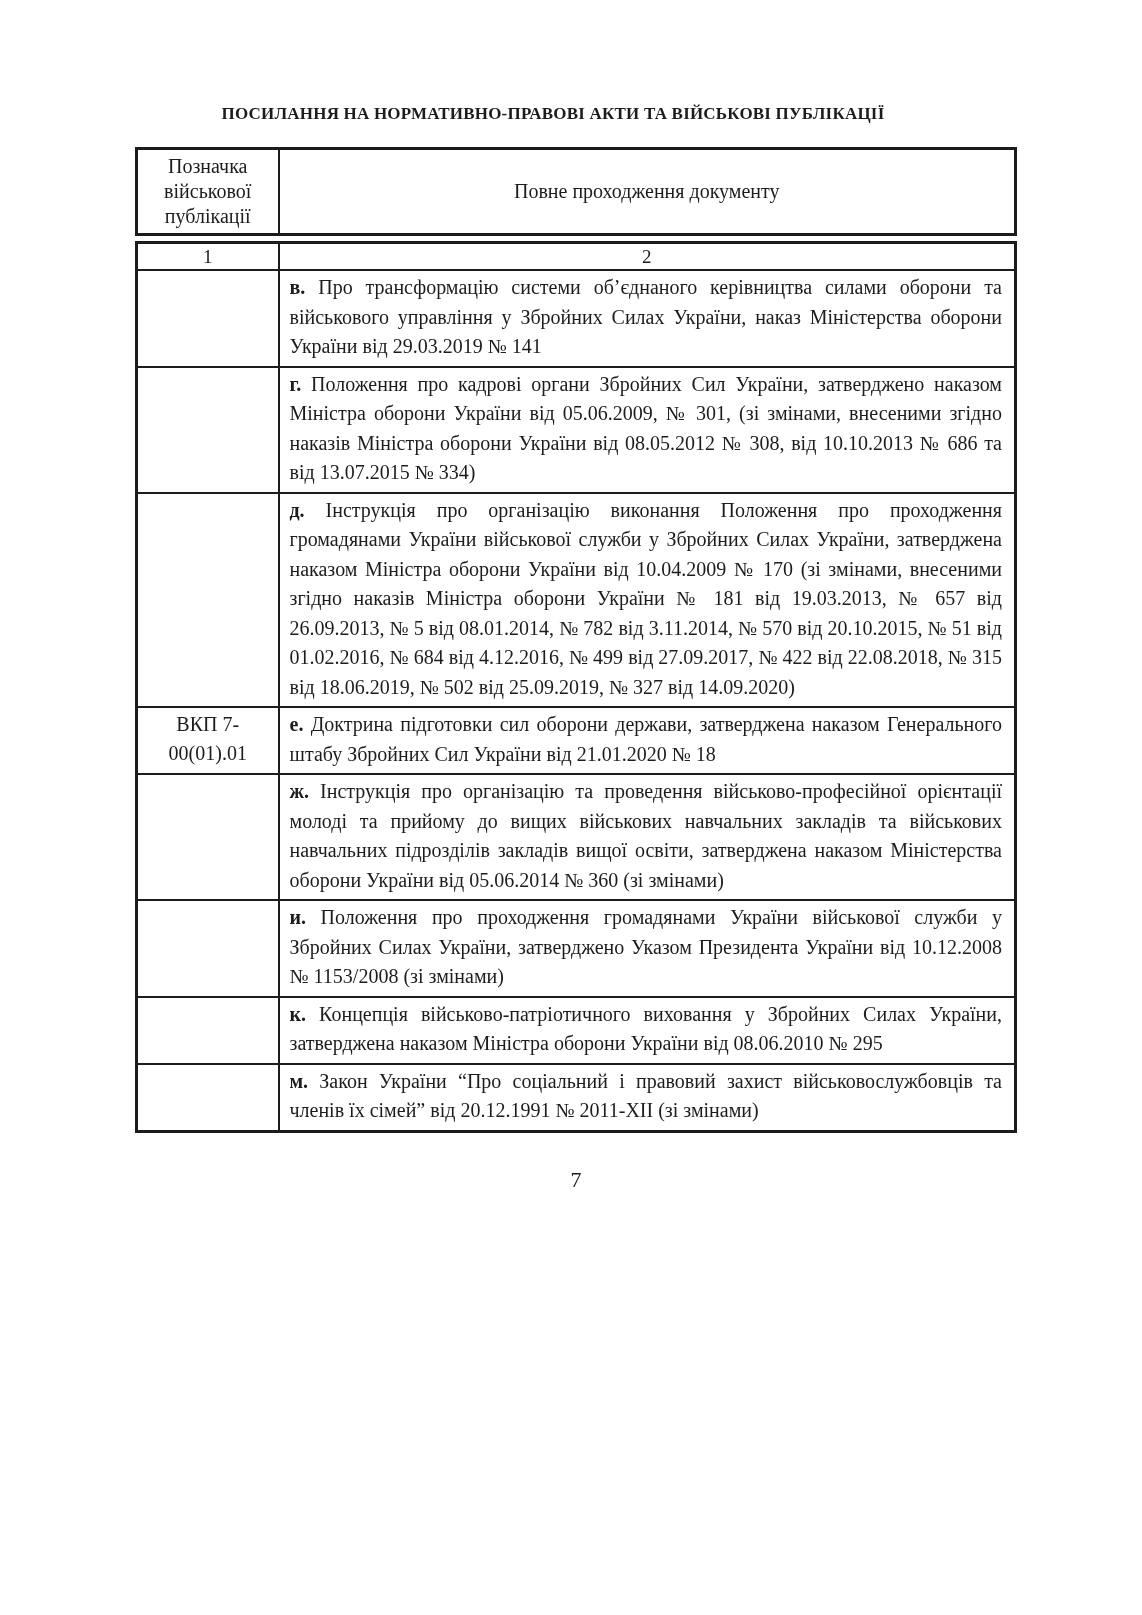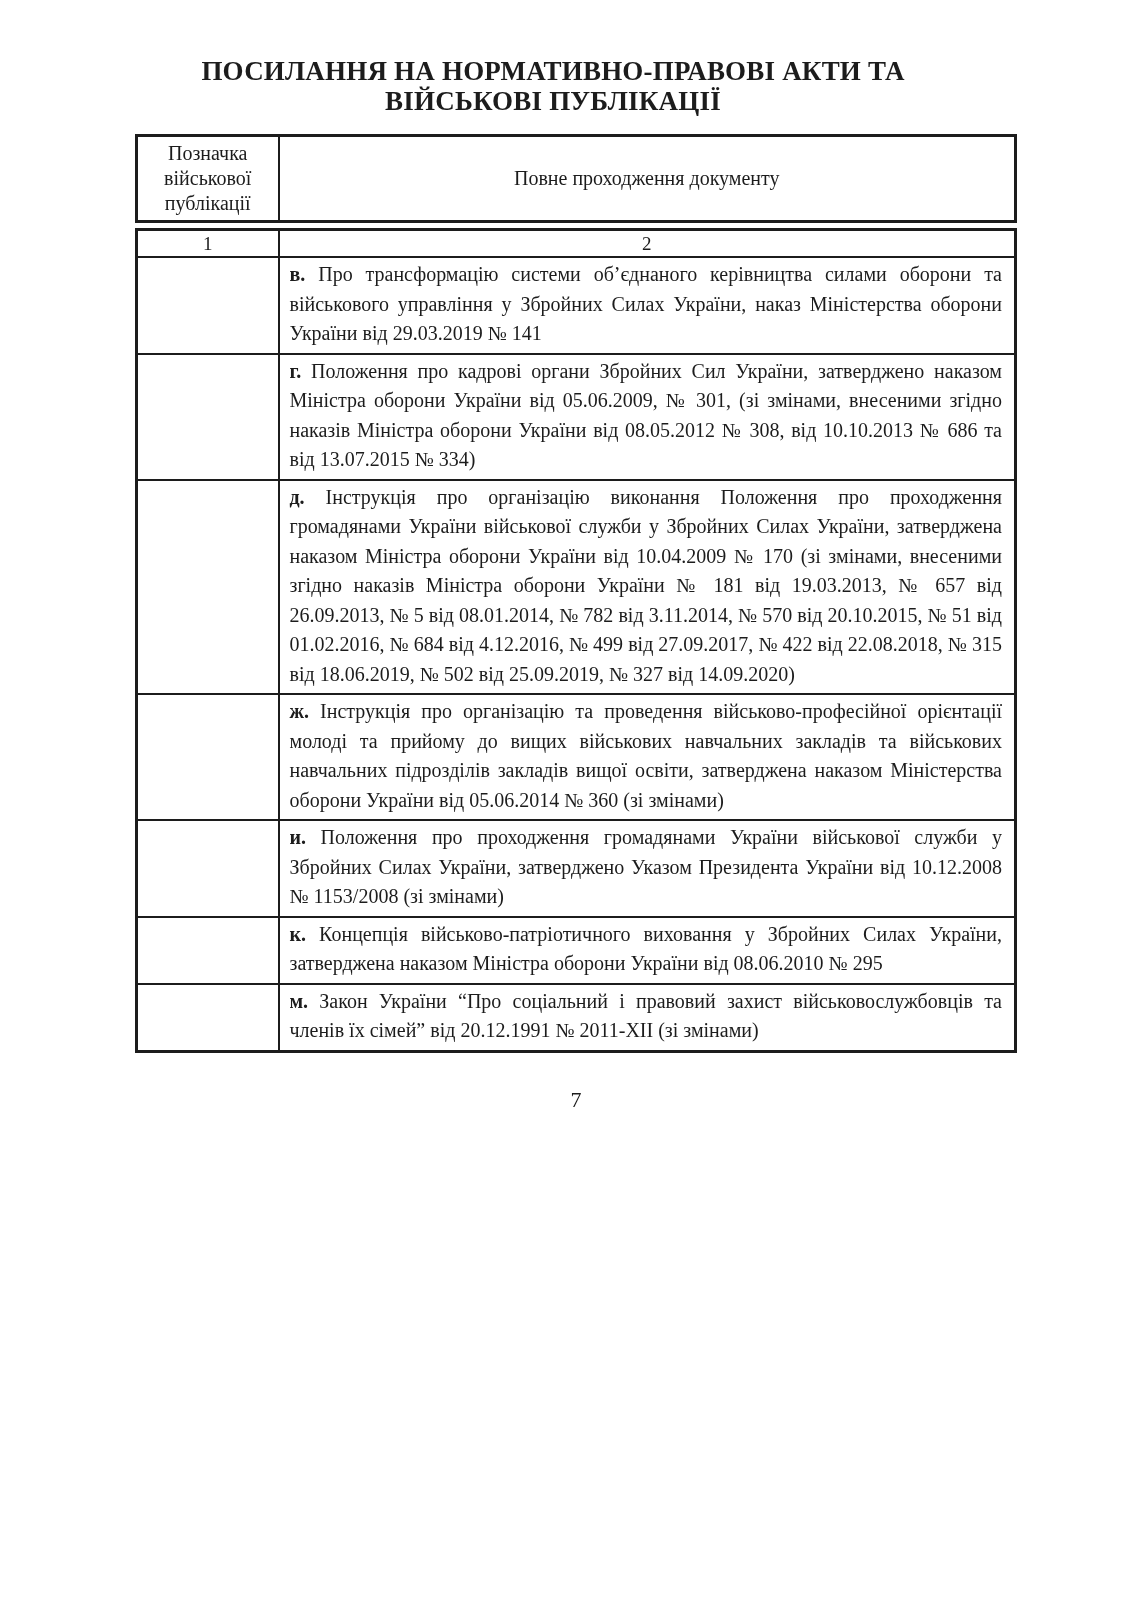--- a/index.html
+++ b/index.html
@@ -8,25 +8,25 @@
     background: #ffffff;
   }
   body {
     width: 1142px; height: 1615px;
     position: relative;
     font-family: "Liberation Serif", serif;
     color: #1c1c1c;
     overflow: hidden;
   }
   .page-title {
-    margin: 56px 0 0 133px;
+    margin: 99px 0 0 133px;
     width: 840px;
     text-align: center;
     font-weight: bold;
-    font-size: 27px;
+    font-size: 17px;
     line-height: 30px;
     letter-spacing: 0.2px;
   }
   .table-area {
     margin: 18px 0 0 135px;
     width: 882px;
   }
   table {
     border-collapse: collapse;
     width: 882px;
@@ -97,20 +97,24 @@
         </tr>
         <tr class="data-row">
           <td class="cell-mark"></td>
           <td class="cell-doc"><b>г.</b> Положення про кадрові органи Збройних Сил України, затверджено наказом Міністра оборони України від 05.06.2009, № 301, (зі змінами, внесеними згідно наказів Міністра оборони України від 08.05.2012 № 308, від 10.10.2013 № 686 та від 13.07.2015 № 334)</td>
         </tr>
         <tr class="data-row">
           <td class="cell-mark"></td>
           <td class="cell-doc"><b>д.</b> Інструкція про організацію виконання Положення про проходження громадянами України військової служби у Збройних Силах України, затверджена наказом Міністра оборони України від 10.04.2009 № 170 (зі змінами, внесеними згідно наказів Міністра оборони України № 181 від 19.03.2013, № 657 від 26.09.2013, № 5 від 08.01.2014, № 782 від 3.11.2014, № 570 від 20.10.2015, № 51 від 01.02.2016, № 684 від 4.12.2016, № 499 від 27.09.2017, № 422 від 22.08.2018, № 315 від 18.06.2019, № 502 від 25.09.2019, № 327 від 14.09.2020)</td>
         </tr>
         <tr class="data-row">
+          <td class="cell-mark">ВКП 7-00(01).01</td>
+          <td class="cell-doc"><b>е.</b> Доктрина підготовки сил оборони держави, затверджена наказом Генерального штабу Збройних Сил України від 21.01.2020 № 18</td>
+        </tr>
+        <tr class="data-row">
           <td class="cell-mark"></td>
           <td class="cell-doc"><b>ж.</b> Інструкція про організацію та проведення військово-професійної орієнтації молоді та прийому до вищих військових навчальних закладів та військових навчальних підрозділів закладів вищої освіти, затверджена наказом Міністерства оборони України від 05.06.2014 № 360 (зі змінами)</td>
         </tr>
         <tr class="data-row">
           <td class="cell-mark"></td>
           <td class="cell-doc"><b>и.</b> Положення про проходження громадянами України військової служби у Збройних Силах України, затверджено Указом Президента України від 10.12.2008 № 1153/2008 (зі змінами)</td>
         </tr>
         <tr class="data-row">
           <td class="cell-mark"></td>
           <td class="cell-doc"><b>к.</b> Концепція військово-патріотичного виховання у Збройних Силах України, затверджена наказом Міністра оборони України від 08.06.2010 № 295</td>

